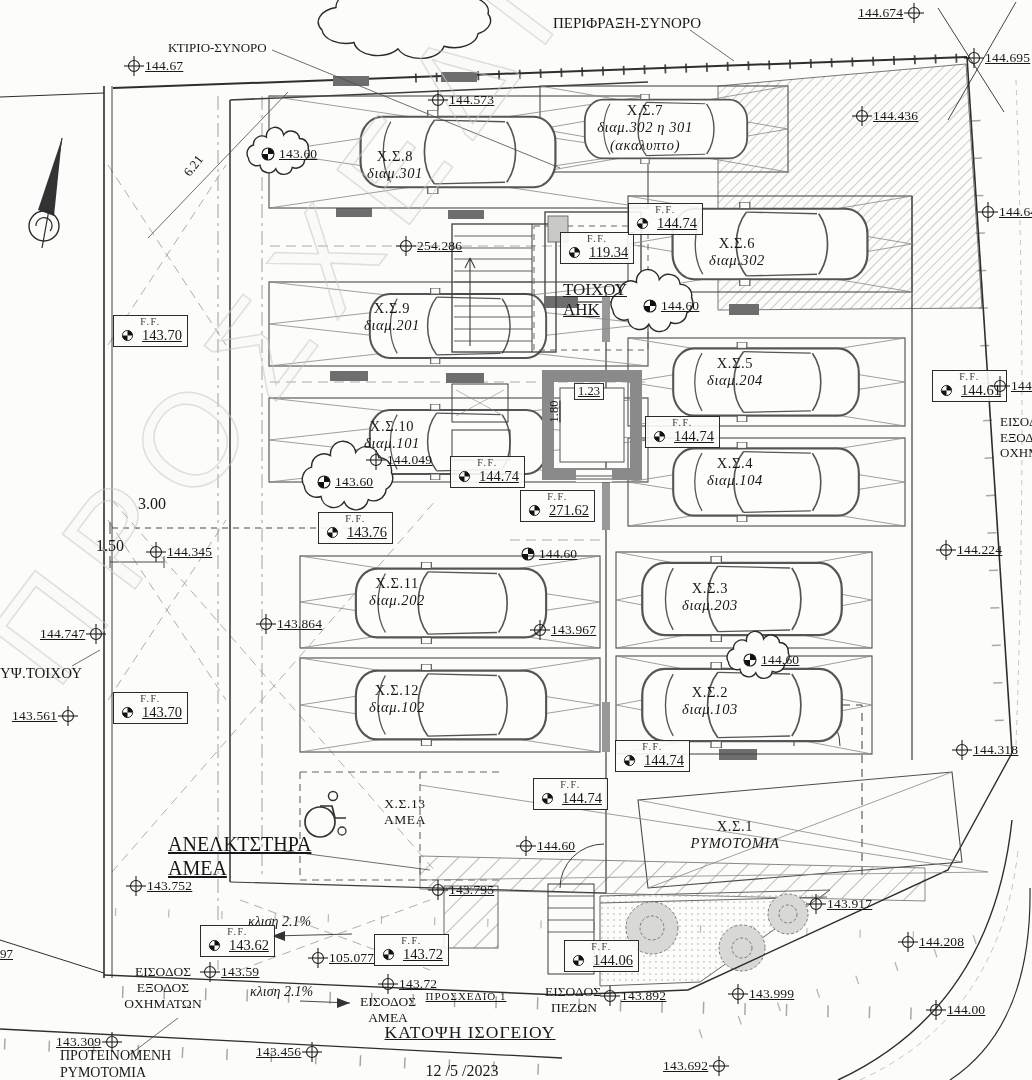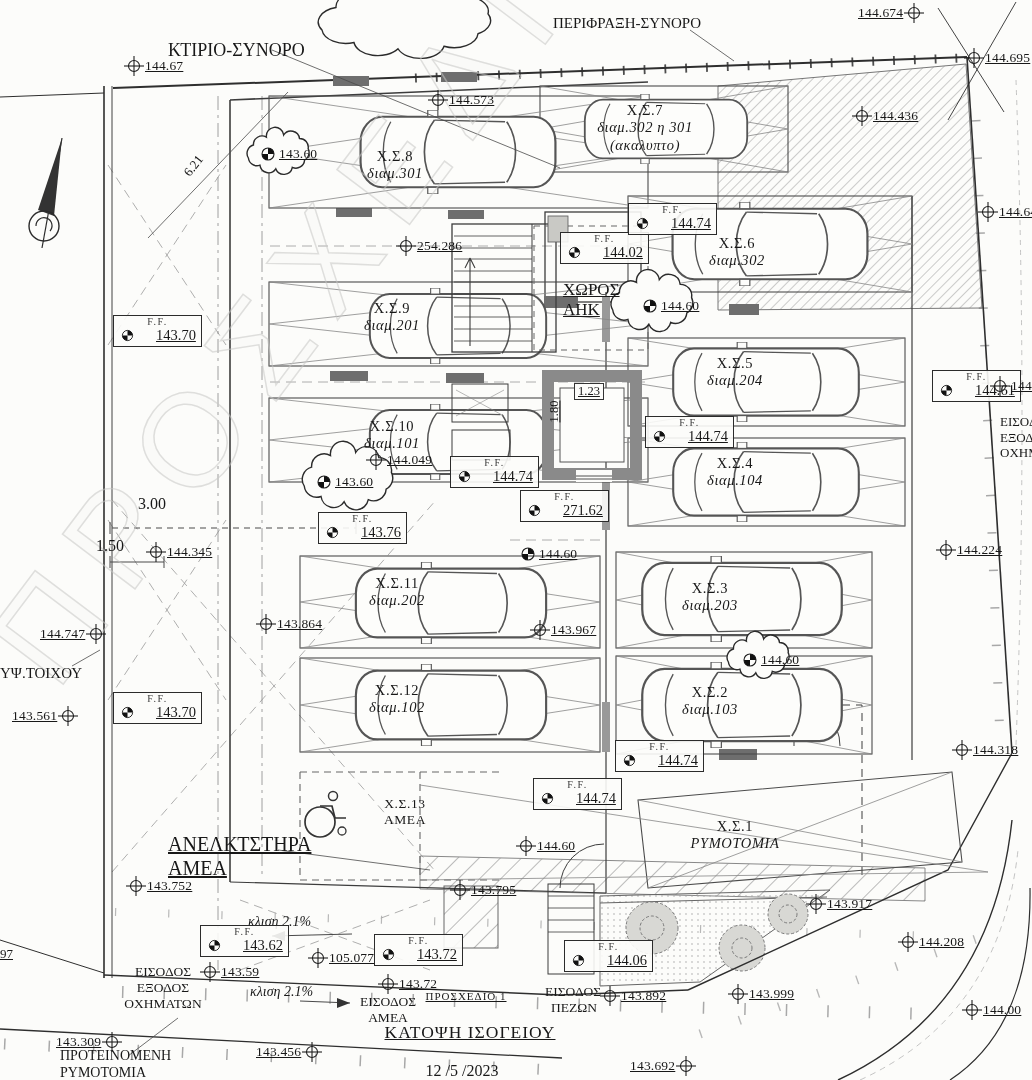--- a/index.html
+++ b/index.html
@@ -15,21 +15,21 @@
   .spot svg{width:20px;height:20px;margin-right:1px;flex:none}
   .spot .v{text-decoration:underline;letter-spacing:.2px}
   .spot.rev{flex-direction:row-reverse}
   .spot.rev svg{margin:0 0 0 1px}
   .gly{stroke:#1f1f1f;fill:none;stroke-width:1.1}
   .gly .f{fill:#111;stroke:none}
   
   .ff{position:absolute;border:1.4px solid #2b2b2b;background:rgba(252,252,250,.9);
       padding:1px 5px 2px;font-size:10px;text-align:center;z-index:4}
   .ff .t{letter-spacing:1.5px;color:#3a3a3a;line-height:1}
-  .ff .row{display:flex;align-items:center;gap:20px;font-size:14.5px;line-height:1.1}
+  .ff .row{display:flex;align-items:center;gap:6px;font-size:14.5px;line-height:1.1}
   .ff .row svg{width:17px;height:17px;flex:none}
   .ff .v{text-decoration:underline}
   
   .pk{position:absolute;transform:translateX(-50%);text-align:center;font-size:14.5px;
       letter-spacing:.6px;line-height:1.2;z-index:3}
   .pk .sb{font-style:italic}
   
   .wm{position:absolute;left:-40px;top:620px;transform:rotate(-53deg);transform-origin:0 0;
       font-size:132px;letter-spacing:24px;color:rgba(0,0,0,0.02);
       -webkit-text-stroke:1.5px #c7c7c5;opacity:.55;z-index:2;pointer-events:none;
@@ -242,31 +242,31 @@
     <path d="M110,522 v12 M356,522 v12 M110,556 v12 M164,556 v12 M110,562 H164" stroke-width="1"></path>
     <path d="M352,934 L272,936" stroke-width="1.2"></path>
     <path d="M272,936 l13,-5 v10 z" fill="#333" stroke="none"></path>
     <path d="M300,1001 L350,1003" stroke-width="1.2"></path>
     <path d="M350,1003 l-13,-5 v10 z" fill="#333" stroke="none"></path>
   </g>
 </svg>
 
 <div class="wm">ΠΡΟΣΧΕΔΙΟ</div>
 
-<div class="lbl" style="left:168px;top:40px;font-size:18px">ΚΤΙΡΙΟ-ΣΥΝΟΡΟ</div>
+<div class="lbl" style="left:168px;top:40px;font-size:13px">ΚΤΙΡΙΟ-ΣΥΝΟΡΟ</div>
 <div class="lbl" style="left:553px;top:14px;font-size:15px">ΠΕΡΙΦΡΑΞΗ-ΣΥΝΟΡΟ</div>
 <div class="lbl" style="left:0px;top:664px;font-size:15px">ΥΨ.ΤΟΙΧΟΥ</div>
 
 <div class="lbl" style="left:60px;top:1048px;font-size:14px">
   <div>ΠΡΟΤΕΙΝΟΜΕΝΗ</div>
   <div>ΡΥΜΟΤΟΜΙΑ</div>
 </div>
 
 <div class="lbl" style="left:563px;top:280px;font-size:17px">
-  <div class="u">ΧΩΡΟΣ</div>
+  <div class="u">ΤΟΙΧΟΥ</div>
   <div class="u">ΑΗΚ</div>
 </div>
 
 <div class="lbl" style="left:168px;top:832px;font-size:20px">
   <div class="u">ΑΝΕΛΚΤΣΤΗΡΑ</div>
   <div class="u">ΑΜΕΑ</div>
 </div>
 
 <div class="lbl ctr" style="left:163px;top:964px;font-size:13.5px">
   <div>ΕΙΣΟΔΟΣ</div>
@@ -365,21 +365,21 @@
     </div>
   </div>
 <div class="ff" style="left:560px;top:232px">
     <div class="t">F.F.</div>
     <div class="row">
       <svg viewBox="0 0 20 20" class="gly">
         <circle cx="10" cy="10" r="6"></circle>
         <path class="f" d="M10,10 L10,4 A6,6 0 0 1 16,10 Z"></path>
         <path class="f" d="M10,10 L10,16 A6,6 0 0 1 4,10 Z"></path>
       </svg>
-      <span class="v">144.02</span>
+      <span class="v">119.34</span>
     </div>
   </div>
 <div class="ff" style="left:628px;top:203px">
     <div class="t">F.F.</div>
     <div class="row">
       <svg viewBox="0 0 20 20" class="gly">
         <circle cx="10" cy="10" r="6"></circle>
         <path class="f" d="M10,10 L10,4 A6,6 0 0 1 16,10 Z"></path>
         <path class="f" d="M10,10 L10,16 A6,6 0 0 1 4,10 Z"></path>
       </svg>
@@ -669,21 +669,21 @@
     <span class="v">144.318</span>
   </div>
 <div class="spot" style="left:126px;top:876px">
     <svg viewBox="0 0 20 20" class="gly">
       <line x1="10" y1="0" x2="10" y2="20"></line>
       <line x1="0" y1="10" x2="20" y2="10"></line>
       <circle cx="10" cy="10" r="5.5"></circle>
     </svg>
     <span class="v">143.752</span>
   </div>
-<div class="spot" style="left:450px;top:880px">
+<div class="spot" style="left:428px;top:880px">
     <svg viewBox="0 0 20 20" class="gly">
       <line x1="10" y1="0" x2="10" y2="20"></line>
       <line x1="0" y1="10" x2="20" y2="10"></line>
       <circle cx="10" cy="10" r="5.5"></circle>
     </svg>
     <span class="v">143.795</span>
   </div>
 <div class="spot" style="left:806px;top:894px">
     <svg viewBox="0 0 20 20" class="gly">
       <line x1="10" y1="0" x2="10" y2="20"></line>
@@ -693,21 +693,21 @@
     <span class="v">143.917</span>
   </div>
 <div class="spot" style="left:898px;top:932px">
     <svg viewBox="0 0 20 20" class="gly">
       <line x1="10" y1="0" x2="10" y2="20"></line>
       <line x1="0" y1="10" x2="20" y2="10"></line>
       <circle cx="10" cy="10" r="5.5"></circle>
     </svg>
     <span class="v">144.208</span>
   </div>
-<div class="spot" style="left:962px;top:1000px">
+<div class="spot" style="left:926px;top:1000px">
     <svg viewBox="0 0 20 20" class="gly">
       <line x1="10" y1="0" x2="10" y2="20"></line>
       <line x1="0" y1="10" x2="20" y2="10"></line>
       <circle cx="10" cy="10" r="5.5"></circle>
     </svg>
     <span class="v">144.00</span>
   </div>
 <div class="spot" style="left:728px;top:984px">
     <svg viewBox="0 0 20 20" class="gly">
       <line x1="10" y1="0" x2="10" y2="20"></line>
@@ -757,21 +757,21 @@
     <span class="v">143.309</span>
   </div>
 <div class="spot rev" style="left:256px;top:1042px">
     <svg viewBox="0 0 20 20" class="gly">
       <line x1="10" y1="0" x2="10" y2="20"></line>
       <line x1="0" y1="10" x2="20" y2="10"></line>
       <circle cx="10" cy="10" r="5.5"></circle>
     </svg>
     <span class="v">143.456</span>
   </div>
-<div class="spot rev" style="left:630px;top:1056px">
+<div class="spot rev" style="left:663px;top:1056px">
     <svg viewBox="0 0 20 20" class="gly">
       <line x1="10" y1="0" x2="10" y2="20"></line>
       <line x1="0" y1="10" x2="20" y2="10"></line>
       <circle cx="10" cy="10" r="5.5"></circle>
     </svg>
     <span class="v">143.692</span>
   </div>
 <div class="spot" style="left:516px;top:836px">
     <svg viewBox="0 0 20 20" class="gly">
       <line x1="10" y1="0" x2="10" y2="20"></line>

